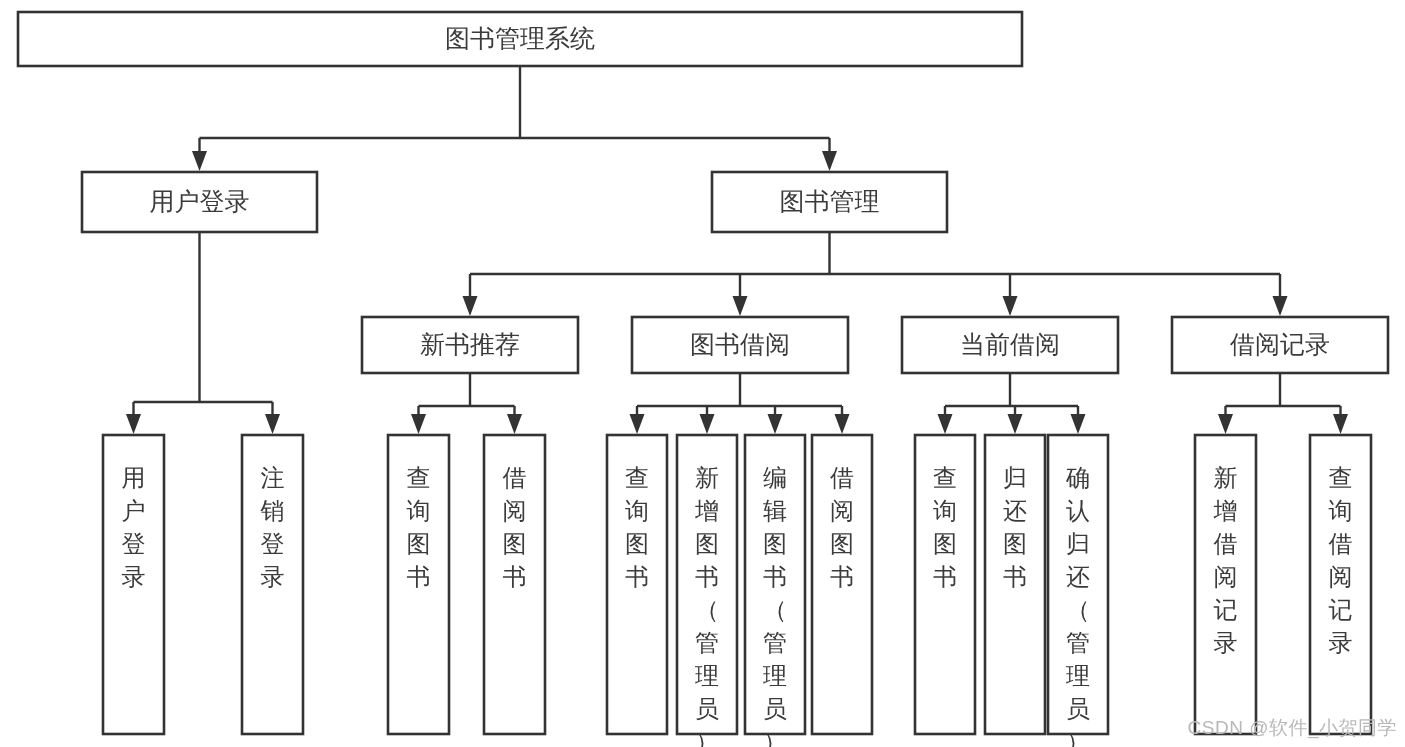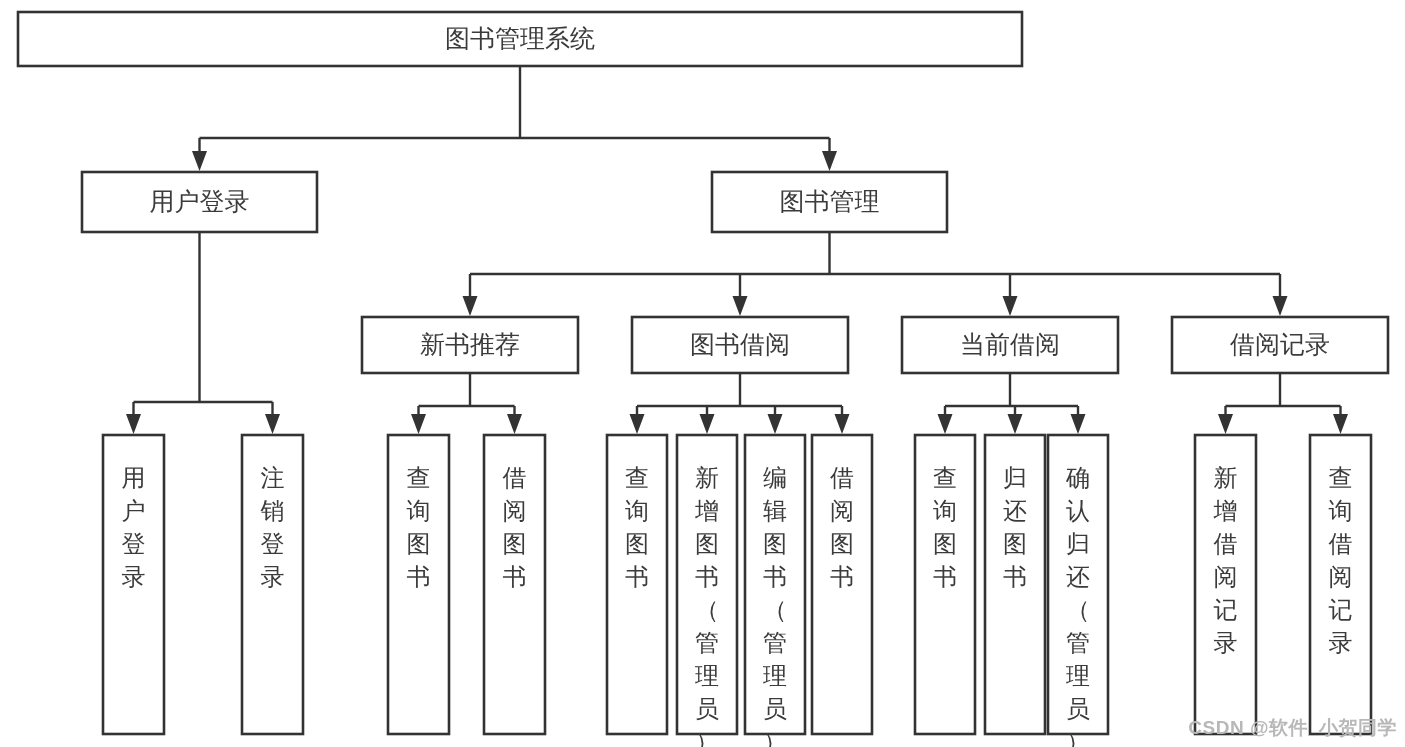--- a/index.html
+++ b/index.html
@@ -57,21 +57,20 @@
   .watermark {
     position: absolute;
     right: 8px;
     bottom: 6px;
     font-family: "Liberation Sans", "DejaVu Sans", sans-serif;
     font-size: 19px;
     color: #b8b8b8;
     white-space: nowrap;
     letter-spacing: 0.5px;
     pointer-events: none;
-    font-weight: bold;
   }
 </style>
 </head>
 <body>
 
 <div id="diagram-root">
   <svg class="flow" viewBox="0 0 1405 747" xmlns="http://www.w3.org/2000/svg">
     <g id="edges-layer">
         <g>
           <line class="edge-line" x1="520" y1="66" x2="520" y2="138"></line>

